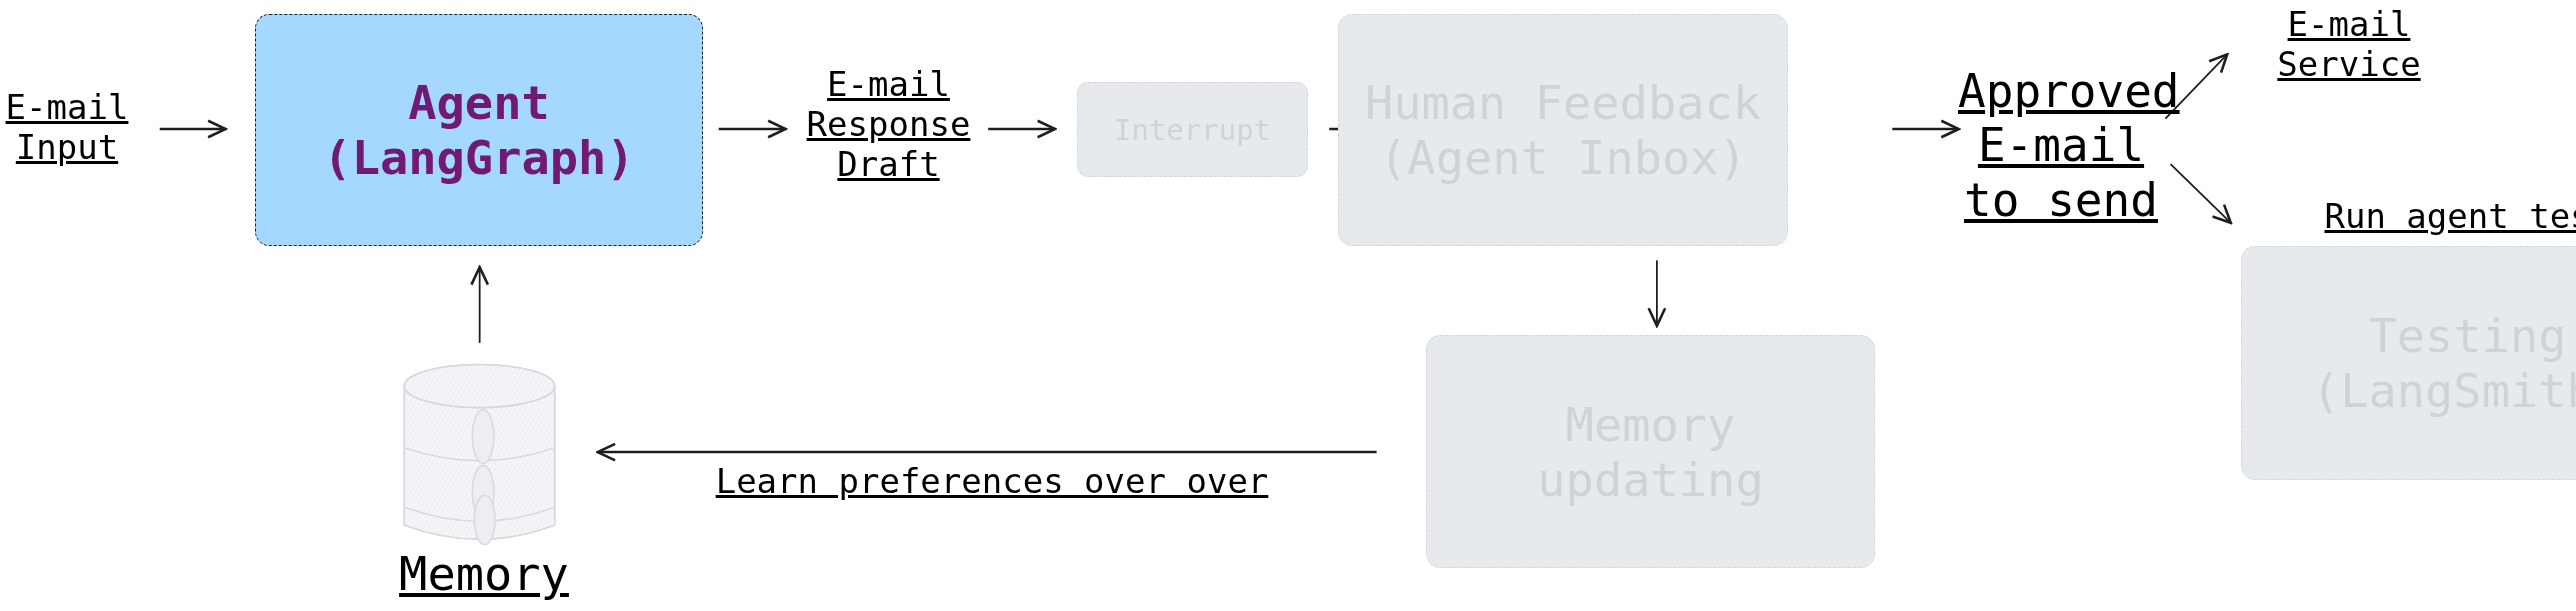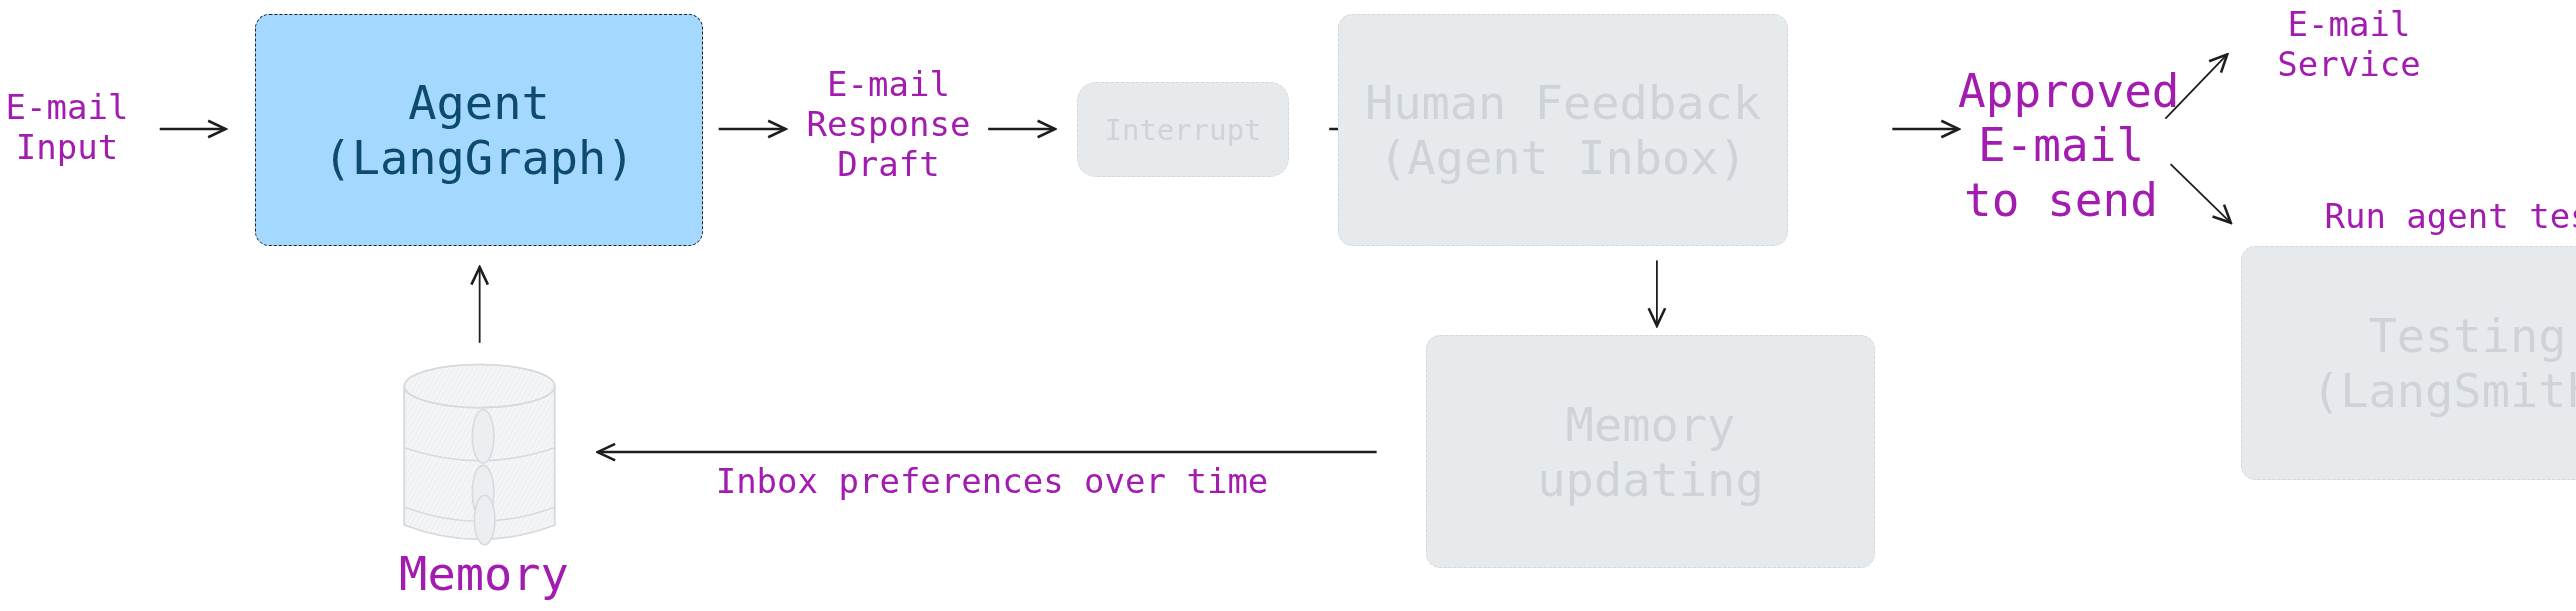--- a/index.html
+++ b/index.html
@@ -1,22 +1,22 @@
 <!DOCTYPE html>
 <html style="font-size:8.2px"><head>
 <meta charset="utf-8">
 <style>
   html, body { margin: 0; padding: 0; background: #ffffff; }
   body { width: 2694px; height: 612px; position: relative; overflow: hidden;
          font-family: "DejaVu Sans Mono", "Liberation Mono", monospace; }
   .abs { position: absolute; }
-  .label { color: #a21caf; text-align: center; line-height: 1.18; white-space: pre-line; }
+  .label { color: #000000; text-align: center; line-height: 1.18; white-space: pre-line; text-decoration: underline; }
   .box { position: absolute; border-radius: 14.4px; box-sizing: border-box;
          display: flex; align-items: center; justify-content: center; text-align: center; white-space: pre-line; }
-  .box-active { background: #a5d8ff; border: 1.5px dashed #1e1e1e; color: #0c4a6e; }
+  .box-active { background: #a5d8ff; border: 1.5px dashed #1e1e1e; color: #701a75; font-weight: bold; }
   .box-dim { background: #e7eaed; border: 1.5px dashed #d3d7dc; color: #cfd3d9; }
   svg.lines { position: absolute; left: 0; top: 0; }
 </style>
 </head>
 <body>
 
 <svg class="lines" width="2694" height="612" viewBox="0 0 5229 1187">
   <defs>
     <marker id="ah" markerWidth="12" markerHeight="12" refX="10" refY="6" orient="auto" markerUnits="userSpaceOnUse">
       <path d="M0,0 L11,6 L0,12" fill="none" stroke="#1e1e1e" stroke-width="4"></path>
@@ -58,21 +58,21 @@
 
 <div class="box box-active" style="left:255px; top:14px; width:448px; height:232px; font-size:47px;">
   <span>Agent
 (LangGraph)</span>
 </div>
 
 <div class="abs label" style="left:793px; top:64px; width:191px; font-size:34px;">E-mail
 Response
 Draft</div>
 
-<div class="box box-dim" style="left:1077px; top:82px; width:212px; height:95px; font-size:29px; border-radius:19px;">
+<div class="box box-dim" style="left:1077px; top:82px; width:231px; height:95px; font-size:29px; border-radius:11px;">
   <span>Interrupt</span>
 </div>
 
 <div class="box box-dim" style="left:1338px; top:14px; width:450px; height:232px; font-size:47px;">
   <span>Human Feedback
 (Agent Inbox)</span>
 </div>
 
 <div class="abs label" style="left:1958px; top:64px; width:206px; font-size:46px;">Approved
 E-mail
@@ -86,21 +86,21 @@
 <div class="box box-dim" style="left:2241px; top:246px; width:453px; height:234px; font-size:47px;">
   <span>Testing
 (LangSmith)</span>
 </div>
 
 <div class="box box-dim" style="left:1426px; top:335px; width:449px; height:233px; font-size:47px;">
   <span>Memory
 updating</span>
 </div>
 
-<div class="abs label" style="left:701px; top:461px; width:582px; font-size:34px;">Inbox preferences over time</div>
+<div class="abs label" style="left:701px; top:461px; width:582px; font-size:34px;">Learn preferences over over</div>
 
 <svg class="abs" style="left:397px; top:350px;" width="165" height="206" viewBox="0 0 320 400">
   <defs>
     <pattern id="hatch" width="8" height="8" patternUnits="userSpaceOnUse" patternTransform="rotate(30)">
       <line x1="0" y1="0" x2="0" y2="8" stroke="#e3e6ea" stroke-width="2"></line>
     </pattern>
   </defs>
   <g stroke="#d6dadf" stroke-width="3">
     <path d="M14,70 L14,340 Q160,395 306,340 L306,70" fill="#f4f5f7"></path>
     <path d="M14,70 L14,340 Q160,395 306,340 L306,70" fill="url(#hatch)"></path>

